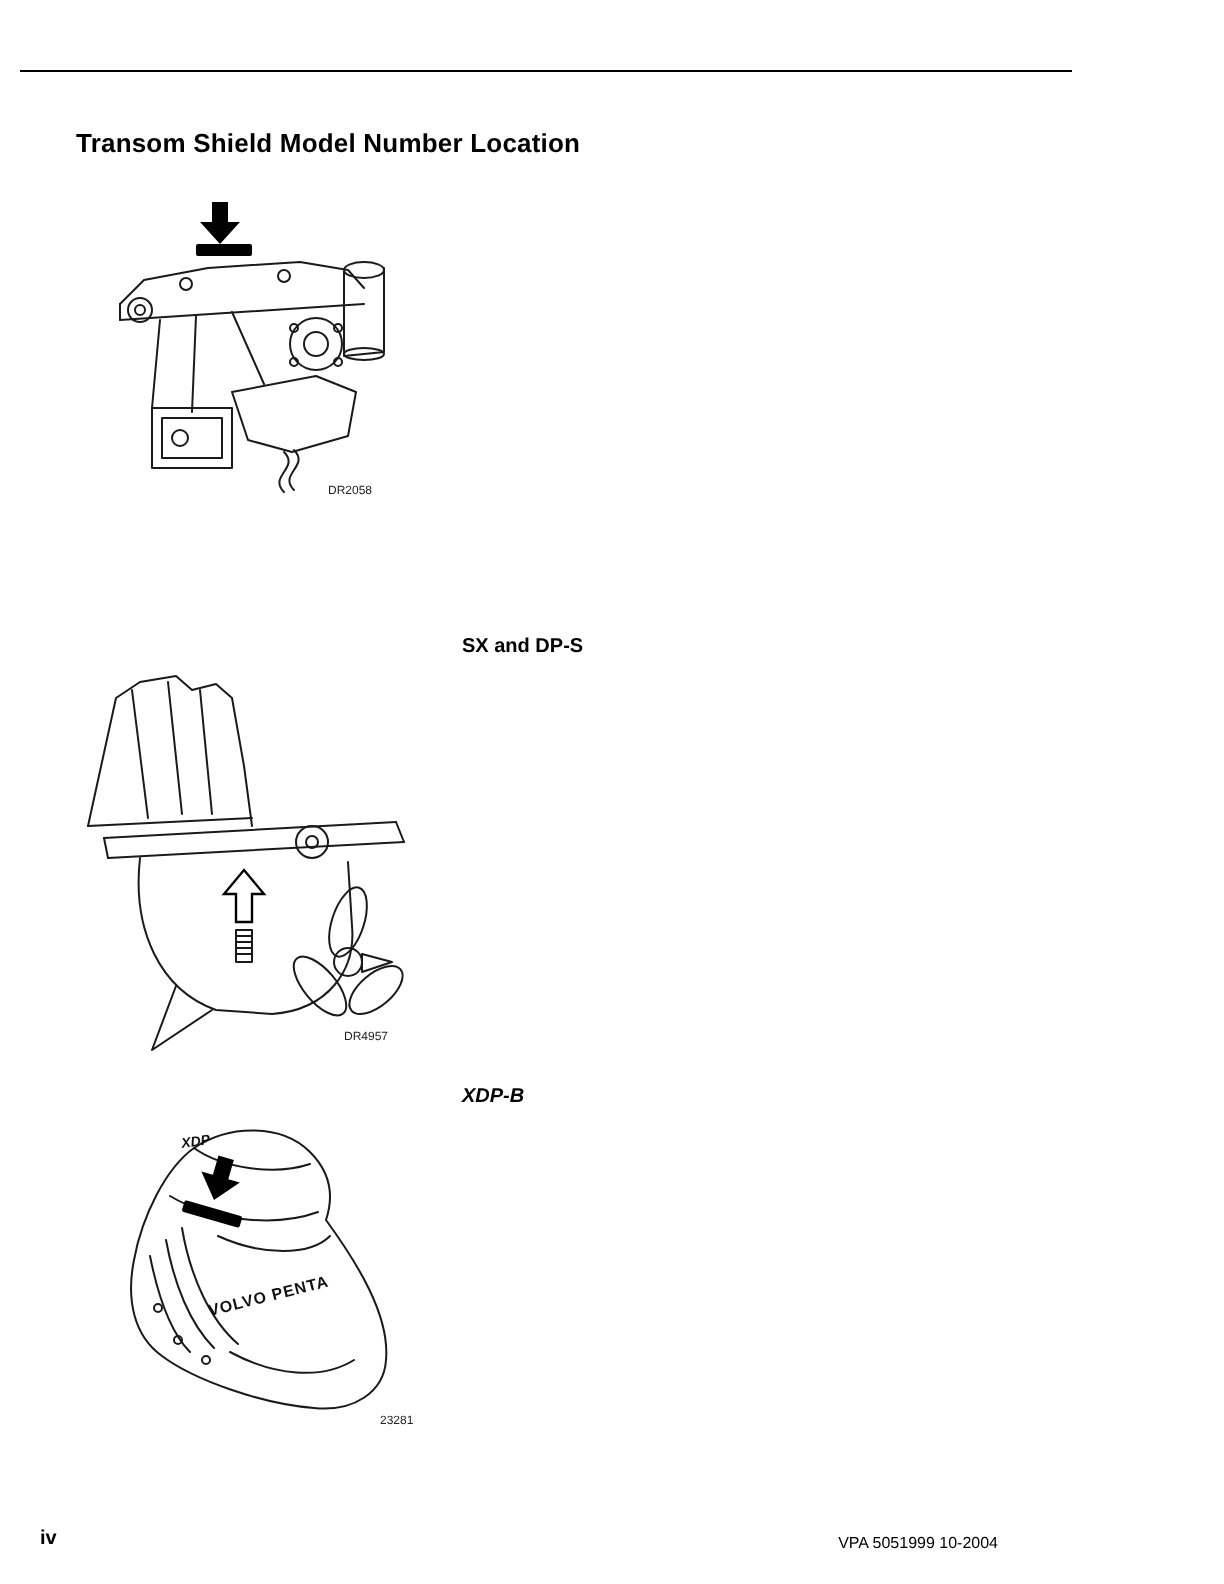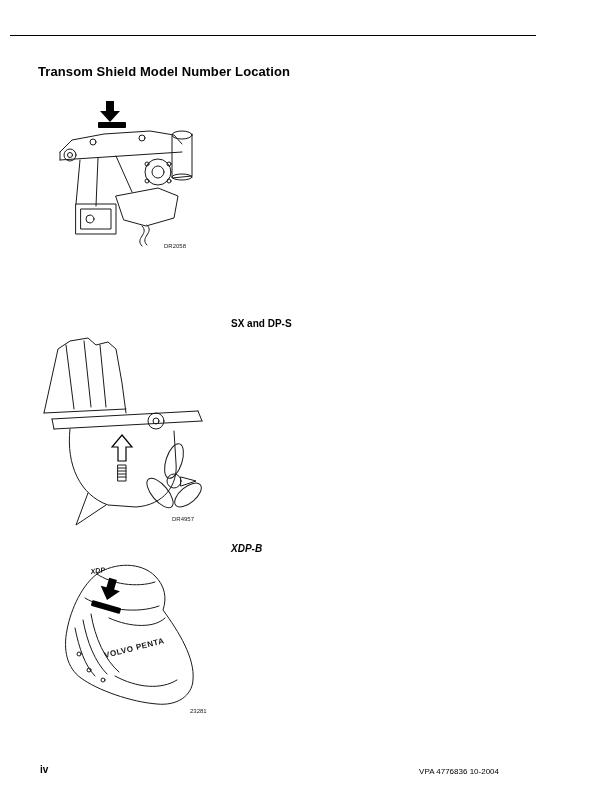--- a/index.html
+++ b/index.html
@@ -58,21 +58,20 @@
   }
   .cap-transom { left: 118px; top: 143px; }
   .cap-sx      { left: 136px; top: 181px; }
   .cap-xdp     { left: 145px; top: 150px; }
   .footer-page-num {
     position: absolute;
     left: 20px;
     top: 764px;
     font-size: 10px;
     font-weight: bold;
-    margin-left: 20px;
   }
   .footer-doc-num {
     position: absolute;
     right: 37px;
     top: 767px;
     font-size: 8px;
     white-space: nowrap;
   }
   svg { display: block; }
 </style>
@@ -195,15 +194,15 @@
       <g transform="rotate(16 62 42)">
         <path d="M58,20 h8 v10 h6 l-10,12 -10,-12 h6 z" fill="#000000"></path>
         <rect x="48" y="46" width="30" height="6" rx="1" fill="#000000"></rect>
       </g>
     </svg>
     <figcaption class="fig-caption cap-xdp">23281</figcaption>
   </figure>
 
   <div class="footer-page-num">iv</div>
 
-  <div class="footer-doc-num">VPA 4776836 10-2004</div>
+  <div class="footer-doc-num">VPA 5051999 10-2004</div>
 
 </div>
 
 </body></html>

